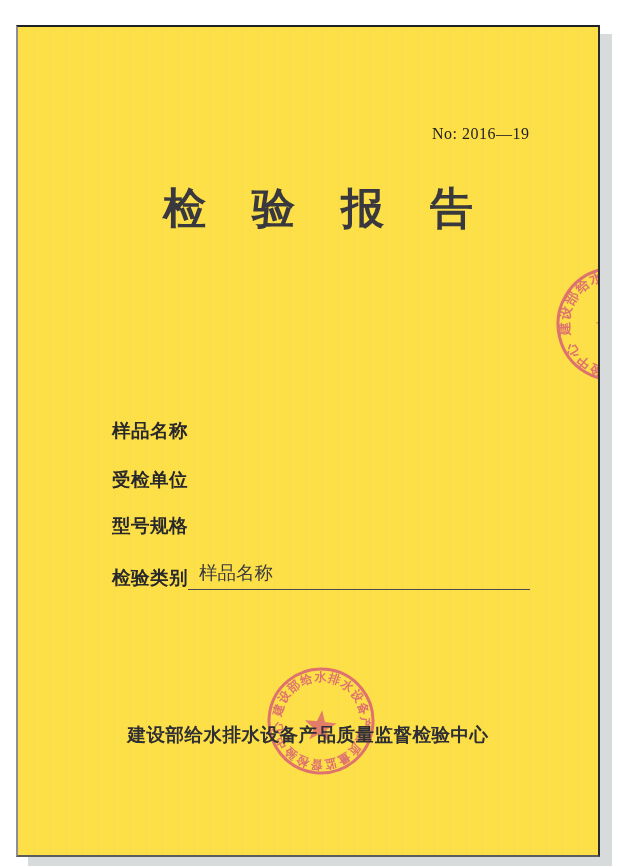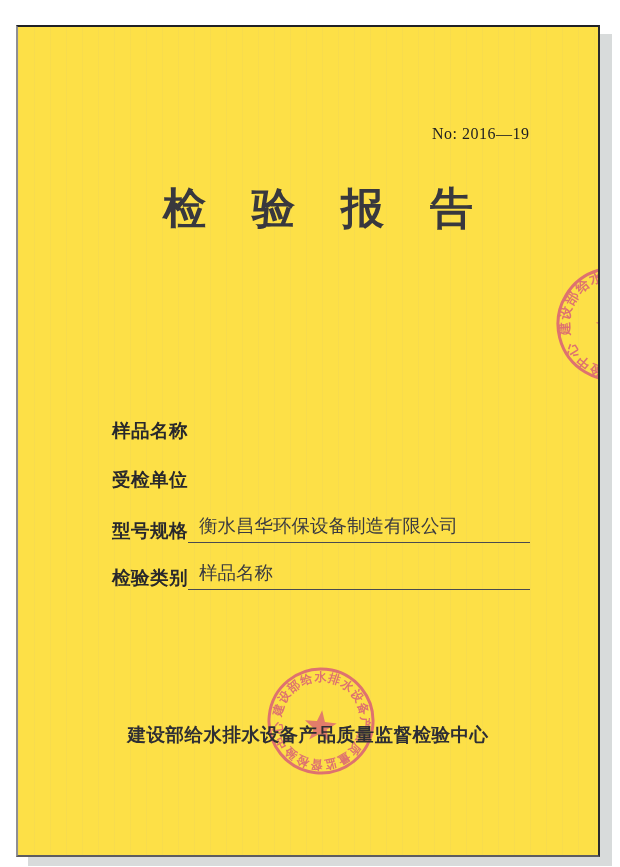--- a/index.html
+++ b/index.html
@@ -82,21 +82,20 @@
 
   <div class="fields">
     <div class="field-row r0">
       <span class="field-label">样品名称</span>
     </div>
     <div class="field-row r1">
       <span class="field-label">受检单位</span>
     </div>
     <div class="field-row r2">
       <span class="field-label">型号规格</span>
-      <span class="field-value">衡水昌华环保设备制造有限公司</span>
     </div>
     <div class="field-row r3">
       <span class="field-label">检验类别</span>
       <span class="field-value">样品名称</span>
     </div>
   </div>
 
   <svg class="stamp stamp-bottom" viewBox="0 0 140 140">
     <circle class="ring-outline" cx="70" cy="70" r="52"></circle>
     <path id="ringpath-b" d="M 30 70 A 40 40 0 1 1 110 70 A 40 40 0 1 1 30 70" fill="none"></path>

